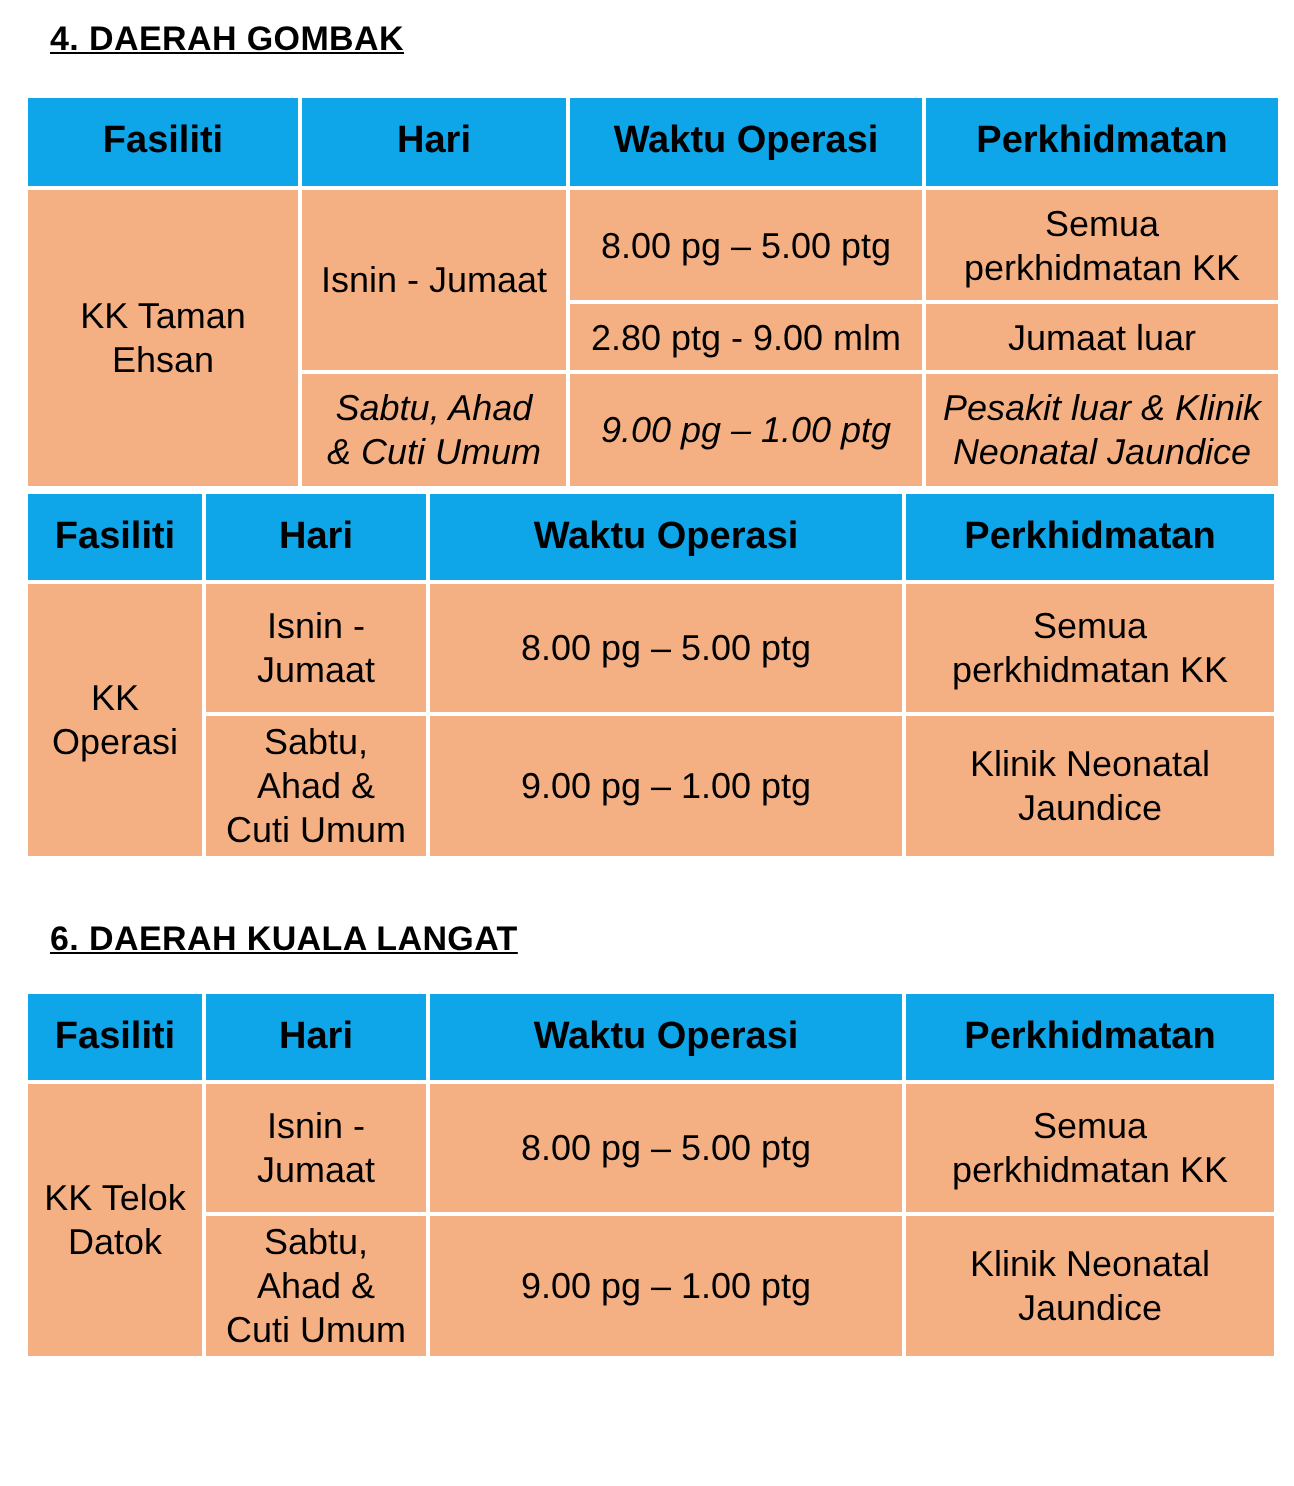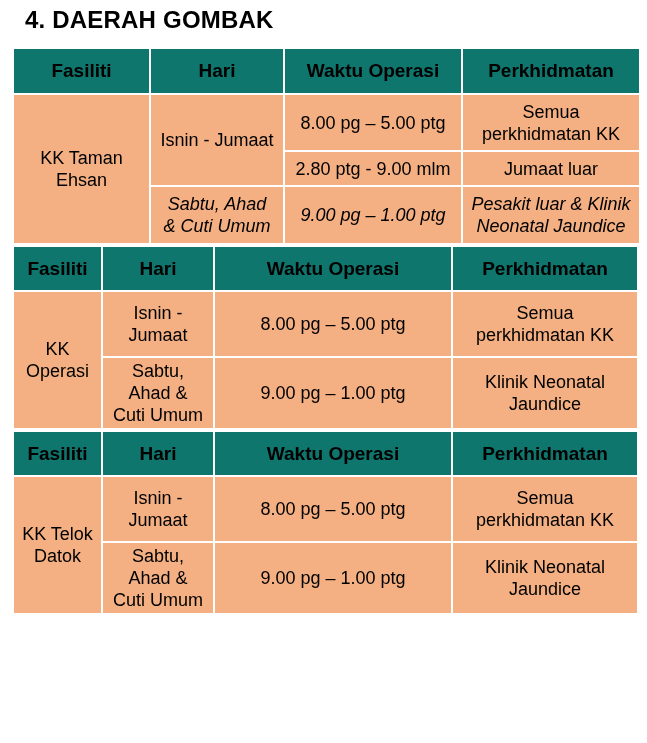--- a/index.html
+++ b/index.html
@@ -13,44 +13,45 @@
     font-family: "Liberation Sans", "DejaVu Sans", sans-serif;
     color: #000000;
     overflow: hidden;
   }
   .page {
     box-sizing: border-box;
     width: 647px;
     padding: 9px 12px 0 12px;
   }
   .section-title {
-    font-size: 24px;
+    font-size: 17px;
     font-weight: bold;
     line-height: 22px;
     margin: 0 0 16px 13px;
     letter-spacing: 0.2px;
     white-space: nowrap;
+    text-decoration: underline;
   }
   .title-2 { margin-top: 31px; margin-bottom: 14px; }
   .title-3 { margin-top: 29px; margin-bottom: 14px; }
 
   table.kk-table {
     border-collapse: collapse;
     table-layout: fixed;
   }
   table.kk-table th,
   table.kk-table td {
     border: 2px solid #ffffff;
     text-align: center;
     vertical-align: middle;
     padding: 2px 6px;
     overflow: hidden;
   }
   table.kk-table th {
-    background: #0f766e;
+    background: #0ea5e9;
     font-size: 19px;
     font-weight: bold;
     line-height: 22px;
   }
   table.kk-table td {
     background: #f4b083;
     font-size: 18px;
     font-weight: normal;
     line-height: 22px;
     white-space: pre-line;
@@ -145,20 +146,21 @@
     <tr class="r2">
       <td>Sabtu, Ahad &amp;
 Cuti Umum</td>
       <td>9.00 pg – 1.00 ptg</td>
       <td>Klinik Neonatal
 Jaundice</td>
     </tr>
   </tbody>
     </table>
 
+  <h2 class="section-title title-3">6. DAERAH KUALA LANGAT</h2>
 
   <table class="kk-table t-narrow">
     <colgroup>
         <col class="c1">
         <col class="c2">
         <col class="c3">
         <col class="c4">
       </colgroup>
     <tbody>
         <tr class="r-head">

